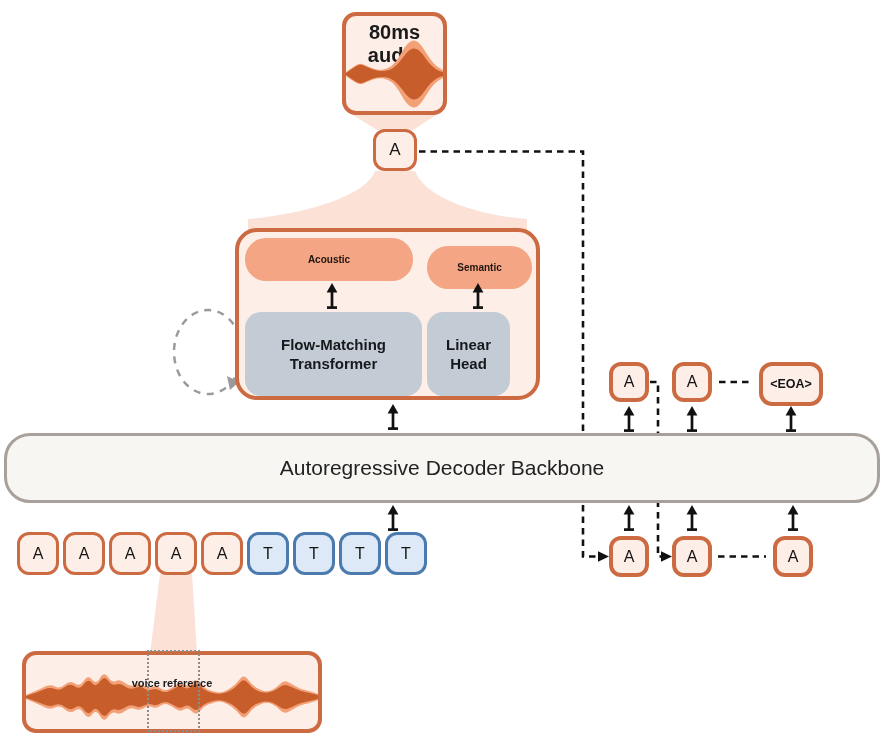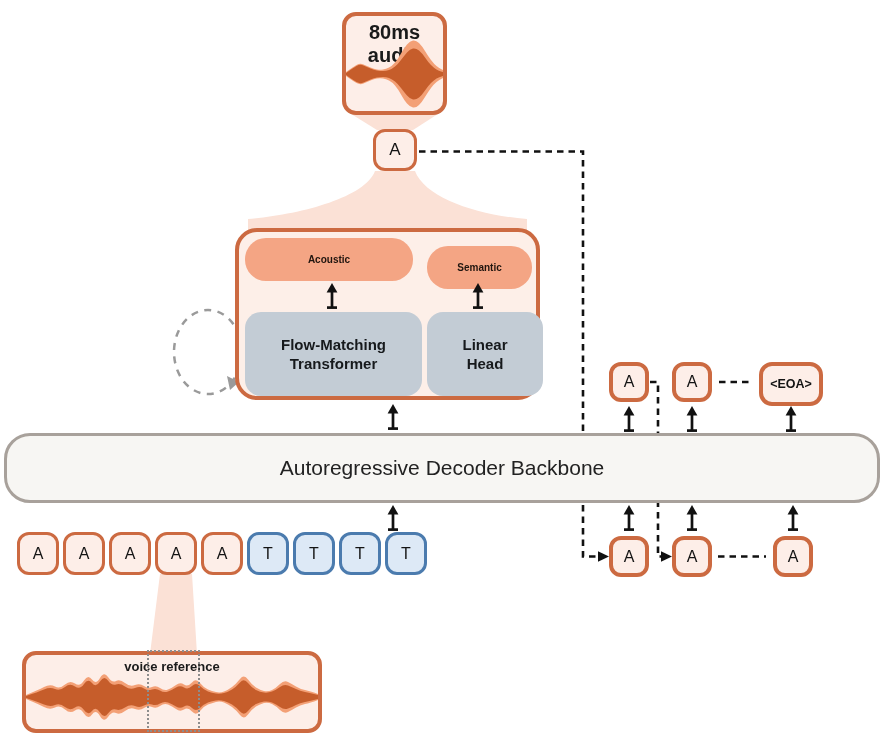--- a/index.html
+++ b/index.html
@@ -76,21 +76,21 @@
 
   <div class="tok" style="left:373px;top:129px;width:44px;height:42px;font-size:17px;">A</div>
 
   <div class="bigbox">
     <div class="pill" style="left:6px;top:6px;width:168px;height:43px;">Acoustic</div>
     <div class="pill" style="left:188px;top:6px;width:105px;height:43px;margin-top:8px;">Semantic</div>
     <div class="module" style="left:6px;top:80px;width:177px;height:84px;">
       <span>Flow-Matching</span>
       <span>Transformer</span>
     </div>
-    <div class="module" style="left:188px;top:80px;width:116px;height:84px;">
+    <div class="module" style="left:188px;top:80px;width:83px;height:84px;">
       <span>Linear</span>
       <span>Head</span>
     </div>
     <svg class="uar" style="left:85px;top:51px;" viewBox="0 0 16 26">
       <line x1="3" y1="24.6" x2="13" y2="24.6"></line>
         <line x1="8" y1="25" x2="8" y2="7"></line>
         <polygon points="8,0 2.6,9.5 13.4,9.5"></polygon>
     </svg>
     <svg class="uar" style="left:231px;top:51px;" viewBox="0 0 16 26">
       <line x1="3" y1="24.6" x2="13" y2="24.6"></line>
@@ -161,18 +161,18 @@
     <line x1="3" y1="24.6" x2="13" y2="24.6"></line>
       <line x1="8" y1="25" x2="8" y2="7"></line>
       <polygon points="8,0 2.6,9.5 13.4,9.5"></polygon>
   </svg>
 
   <div class="wavebox" style="left:22px;top:651px;width:300px;height:82px;">
     <svg class="abs" style="left:0;top:10px;" width="292" height="64" viewBox="0 0 292 64">
       <path class="wave-light" d="M0,30 Q12,25 18,22 Q24,19 29,21.5 Q34,24 39,19.5 Q44,15 49,18.5 Q54,22 58,15.5 Q62,9 66,14.5 Q70,20 74,13 Q78,6 82,12 Q86,18 90,16 Q94,14 99,18 Q104,22 109,20 Q114,18 118,21 Q122,24 126,22 Q130,20 134,23 Q138,26 142,24.5 Q146,23 150,20 Q154,17 158,19.5 Q162,22 166,17.5 Q170,13 174,18 Q178,23 182,24.5 Q186,26 190,27 Q194,28 198,26.5 Q202,25 206,22 Q210,19 214,14 Q218,9 222,14.5 Q226,20 230,22.5 Q234,25 238,26 Q242,27 246,25 Q250,23 254,19 Q258,15 262,17 Q266,19 270,21.5 Q274,24 279,25 Q284,26 288,27.5 L292,29 L292,35 Q284,38 279,39 Q274,40 270,42.5 Q266,45 262,47 Q258,49 254,45 Q250,41 246,39 Q242,37 238,38 Q234,39 230,41.5 Q226,44 222,49.5 Q218,55 214,50 Q210,45 206,42 Q202,39 198,37.5 Q194,36 190,37 Q186,38 182,39.5 Q178,41 174,46 Q170,51 166,46.5 Q162,42 158,44.5 Q154,47 150,44 Q146,41 142,39.5 Q138,38 134,41 Q130,44 126,42 Q122,40 118,43 Q114,46 109,44 Q104,42 99,46 Q94,50 90,48 Q86,46 82,52 Q78,58 74,51 Q70,44 66,49.5 Q62,55 58,48.5 Q54,42 49,45.5 Q44,49 39,44.5 Q34,40 29,42.5 Q24,45 18,42 Q12,39 6,36.5 L0,34 Z"></path>
       <path class="wave-dark" d="M0,31 Q12,27 18,24.5 Q24,22 29,24 Q34,26 39,22 Q44,18 49,21.5 Q54,25 58,19 Q62,13 66,18 Q70,23 74,16.5 Q78,10 82,15.5 Q86,21 90,19.5 Q94,18 99,21.5 Q104,25 109,23 Q114,21 118,23.5 Q122,26 126,24.5 Q130,23 134,25.5 Q138,28 142,26.5 Q146,25 150,22.5 Q154,20 158,22.5 Q162,25 166,21 Q170,17 174,21 Q178,25 182,26.5 Q186,28 190,28.5 Q194,29 198,28 Q202,27 206,24.5 Q210,22 214,17.5 Q218,13 222,18 Q226,23 230,25 Q234,27 238,27.5 Q242,28 246,26.5 Q250,25 254,22 Q258,19 262,20.5 Q266,22 270,24 Q274,26 279,27 Q284,28 288,29 L292,30 L292,34 Q284,36 279,37 Q274,38 270,40 Q266,42 262,43.5 Q258,45 254,42 Q250,39 246,37.5 Q242,36 238,36.5 Q234,37 230,39 Q226,41 222,46 Q218,51 214,46.5 Q210,42 206,39.5 Q202,37 198,36 Q194,35 190,35.5 Q186,36 182,37.5 Q178,39 174,43 Q170,47 166,43 Q162,39 158,41.5 Q154,44 150,41.5 Q146,39 142,37.5 Q138,36 134,38.5 Q130,41 126,39.5 Q122,38 118,40.5 Q114,43 109,41 Q104,39 99,42.5 Q94,46 90,44.5 Q86,43 82,48.5 Q78,54 74,47.5 Q70,41 66,46 Q62,51 58,45 Q54,39 49,42.5 Q44,46 39,42 Q34,38 29,40 Q24,42 18,39.5 Q12,37 6,35 L0,33 Z"></path>
     </svg>
-    <div class="lbl" style="top:4px;font-size:13px;">voice reference</div>
+    <div class="lbl" style="top:22px;font-size:11px;">voice reference</div>
   </div>
 
   <div class="dottedsel"></div>
 
 </div>
 
 </body></html>

